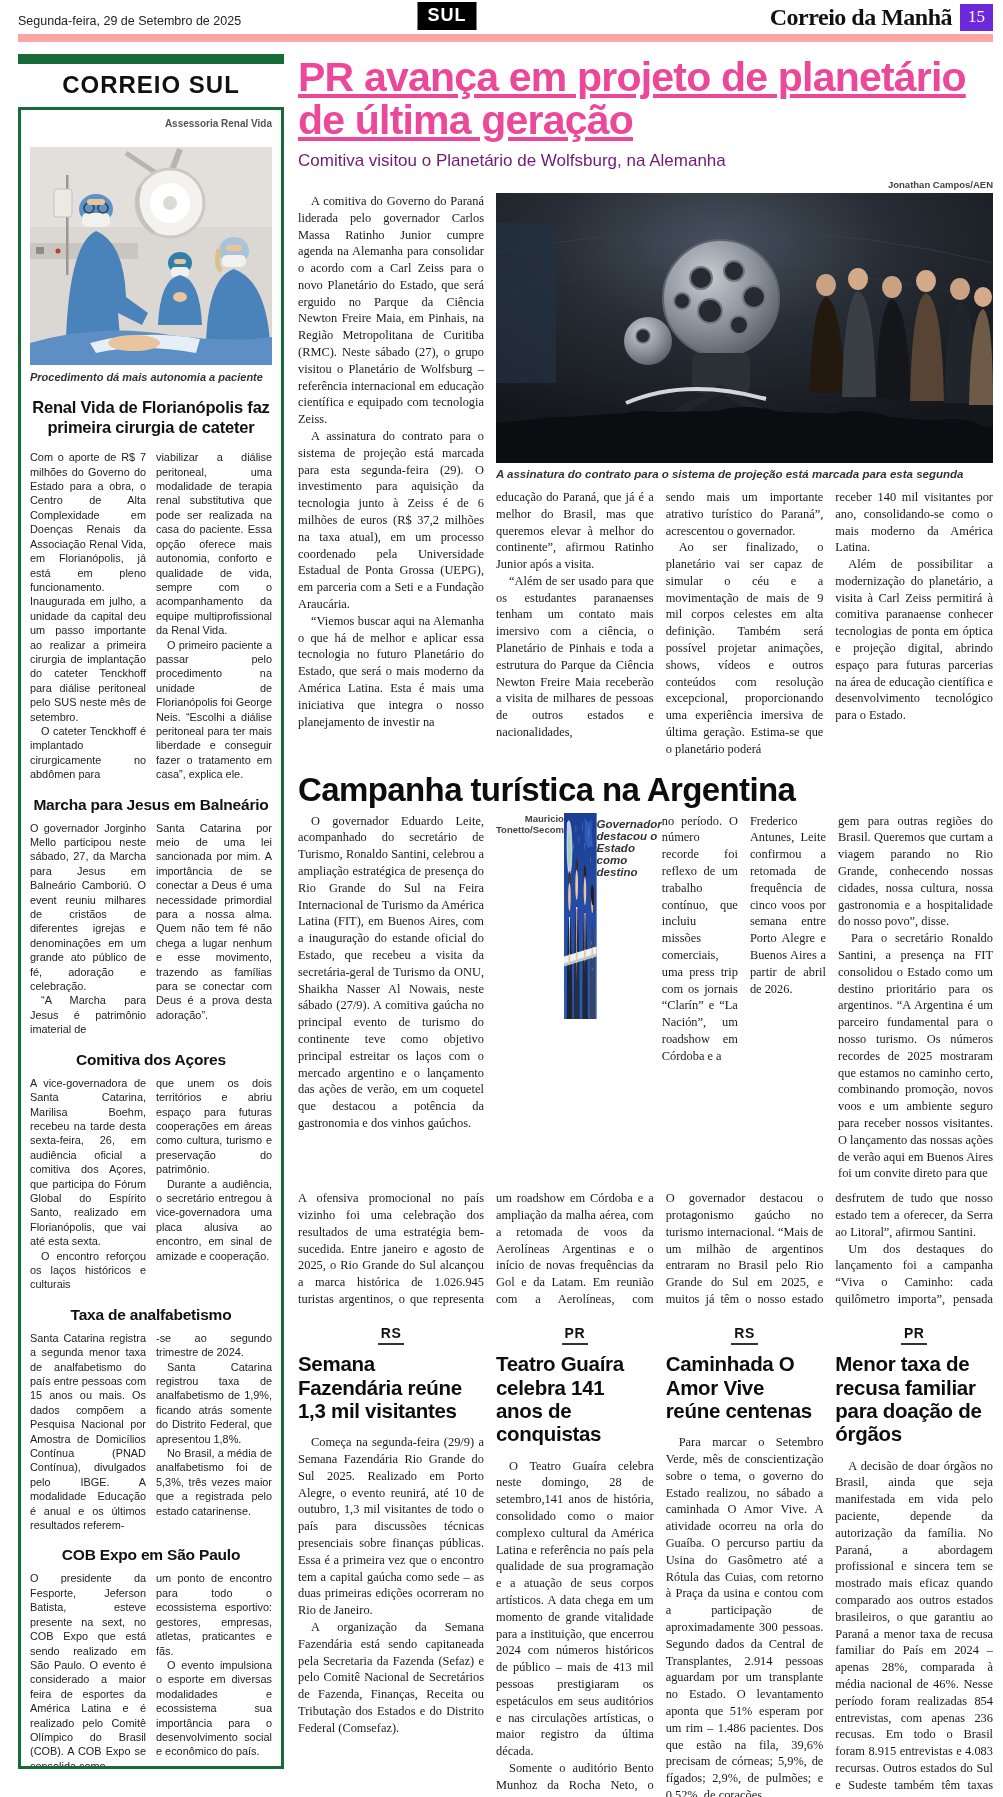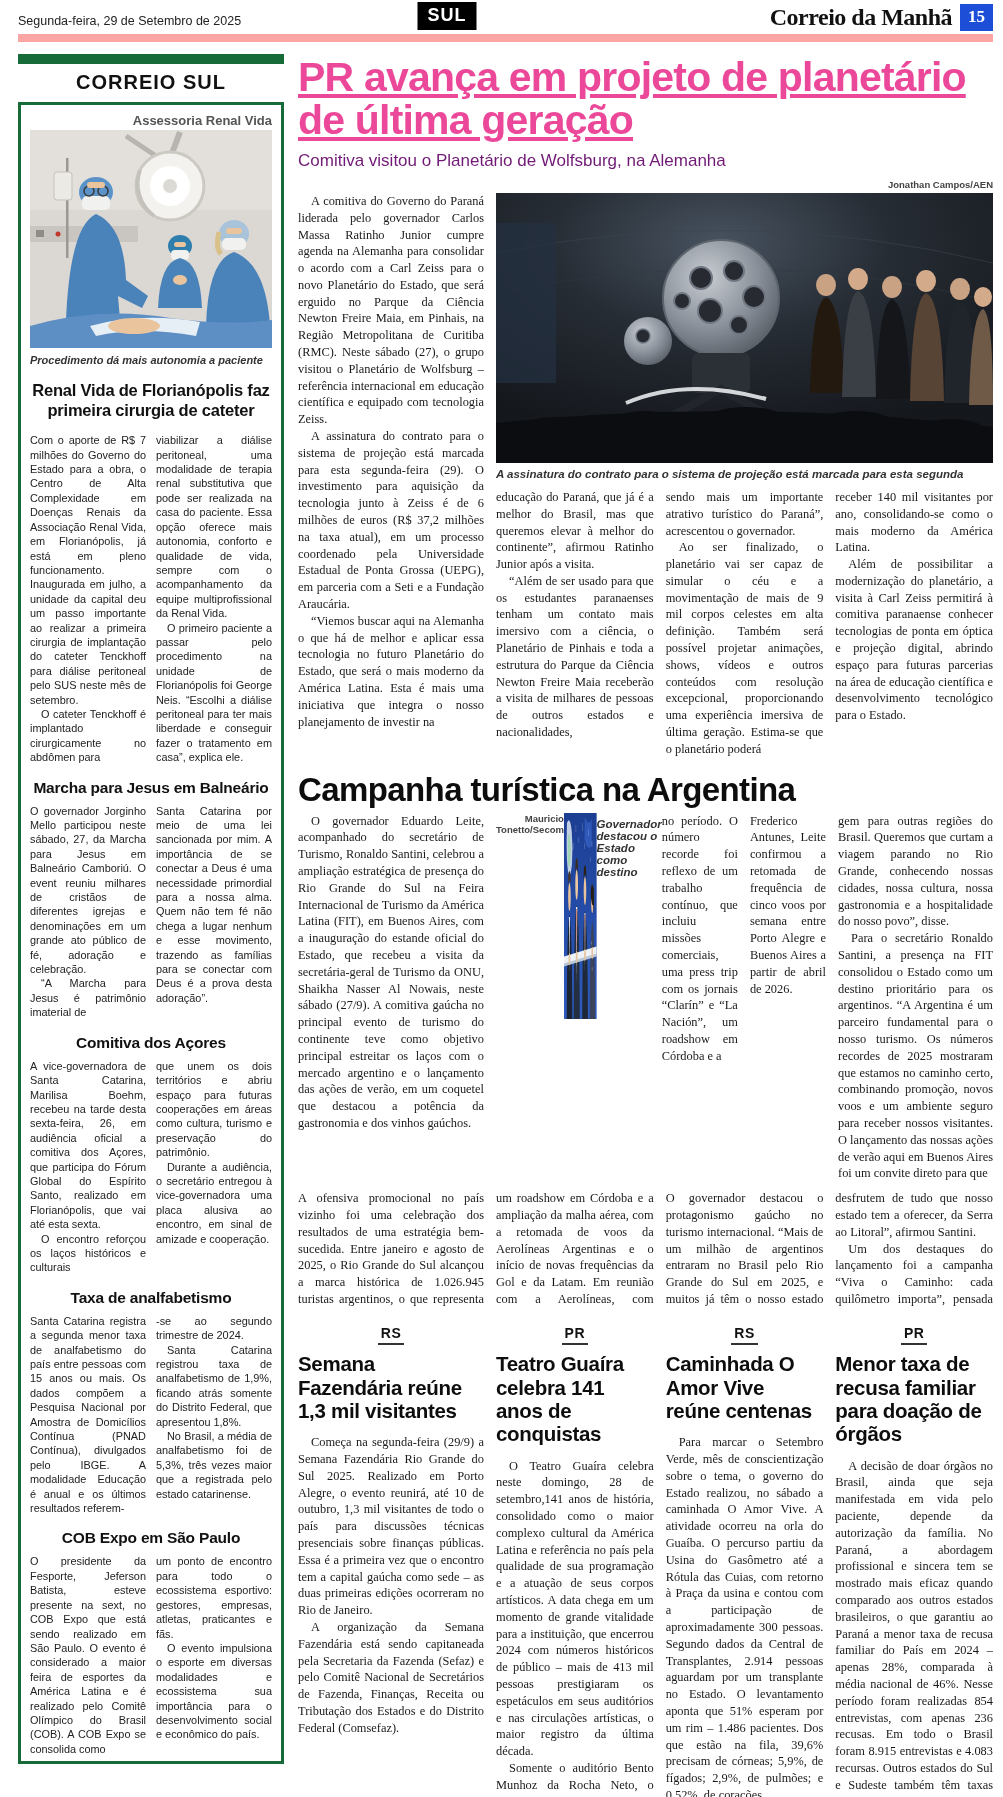--- a/index.html
+++ b/index.html
@@ -15,29 +15,29 @@
     border-bottom:8px solid #fca5a5;
   }
   .mh-date { position:absolute; left:0; bottom:6px; font-size:12.5px; color:#222; }
   .mh-section {
     position:absolute; left:44%; bottom:4px; transform:translateX(-50%);
     background:#000; color:#fff; font-weight:bold; font-size:18px;
     padding:3px 10px 4px; letter-spacing:1px;
   }
   .mh-right { position:absolute; right:0; bottom:3px; display:flex; align-items:center; gap:8px; }
   .mh-paper { font-family:"Liberation Serif", serif; font-weight:bold; font-size:24px; color:#111; letter-spacing:-0.5px;margin-left:19px; }
-  .mh-page { background:#1d4ed8; color:#fff; font-weight:bold; font-size:17px; padding:3px 8px 4px; font-family:"Liberation Serif", serif;}
+  .mh-page { background:#6d28d9; color:#fff; font-weight:normal; font-size:17px; padding:3px 8px 4px; font-family:"Liberation Serif", serif;}
   
   .pbody { position:absolute; top:54px; left:18px; right:10px; bottom:8px; display:flex; gap:14px; }
   
   .sidebar { width:266px; flex:none; }
   .sb-topbar { height:10px; background:#176b38; margin-bottom:7px; }
-  .sb-title { text-align:center; font-size:20px; font-weight:bold; letter-spacing:1px; color:#111; margin-bottom:8px; }
+  .sb-title { text-align:center; font-size:24px; font-weight:bold; letter-spacing:1px; color:#111; margin-bottom:8px; }
   .sb-box { border:3px solid #176b38; padding:8px 9px 10px; height:1662px; overflow:hidden; }
-  .sb-credit { text-align:right; font-size:13px; font-weight:bold; color:#555; margin-bottom:2px; }
+  .sb-credit { text-align:right; font-size:10px; font-weight:bold; color:#555; margin-bottom:18px; }
   .sb-caption { font-size:11px; font-style:italic; font-weight:bold; color:#333; margin:6px 0 14px; }
   .sb-lead-title { text-align:center; font-size:16.5px; font-weight:bold; line-height:1.22; color:#111; margin-bottom:13px; letter-spacing:-0.2px;}
   .sb-cols { display:flex; gap:10px; }
   .sb-col { flex:1; min-width:0; }
   .sb-col p, .brief .continuation p, .serifcol p {
     text-align:justify;
   }
   .sb-col p { font-size:10.9px; line-height:14.4px; color:#222; text-indent:11px; }
   .sb-col p:first-child { text-indent:0; }
   .sb-sec-title { text-align:center; font-size:15.5px; font-weight:bold; color:#111; margin:14px 0 7px; letter-spacing:-0.2px;}

